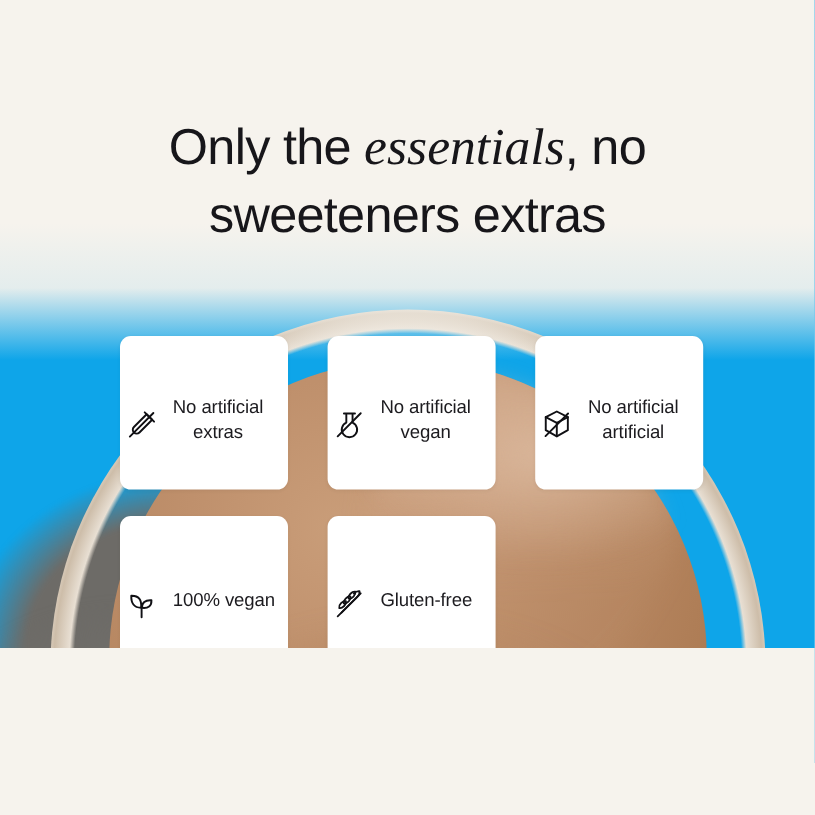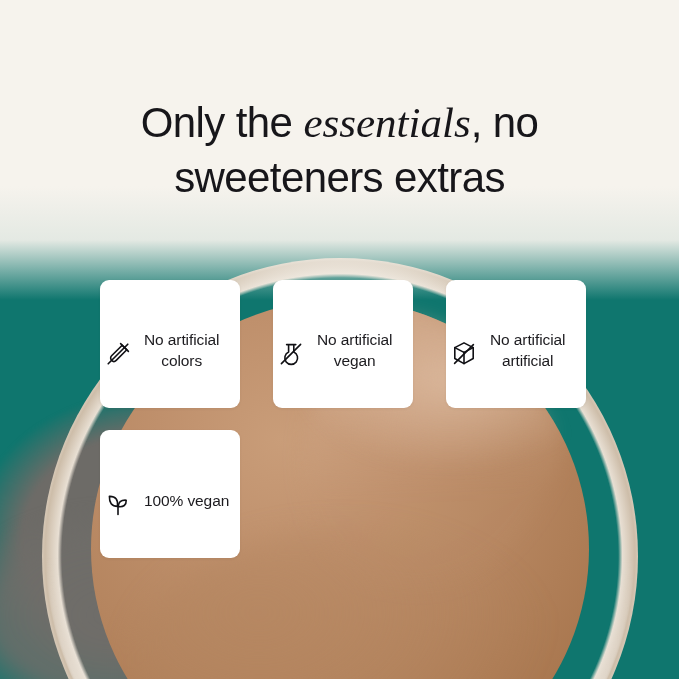--- a/index.html
+++ b/index.html
@@ -1,21 +1,21 @@
 <!DOCTYPE html>
 <html><head>
 <meta charset="utf-8">
 <style>
   html,body{margin:0;padding:0;}
   body{
     width:679px;height:679px;overflow:hidden;
     font-family:"Liberation Sans", sans-serif;
     background:#f6f3ed;
   }
-  #stage{position:relative;width:679px;height:679px;background:#0f766e;overflow:hidden;}
+  #stage{position:relative;width:679px;height:540px;background:#0ea5e9;overflow:hidden;}
 
   
   .photo{position:absolute;inset:0;overflow:hidden;}
 
   .shadow-blob{
     position:absolute;left:-120px;top:388px;width:430px;height:360px;
     background:radial-gradient(ellipse 52% 52% at 62% 42%, #6d6b67 0%, #6d6b67 56%, rgba(109,107,103,0.0) 78%);
     filter:blur(2px);
   }
   .shadow-blob2{
@@ -143,21 +143,21 @@
   <div class="grid">
 
     <div class="card two-line">
       <span class="ico">
         <svg width="36" height="36" viewBox="0 0 36 36" fill="none" stroke="#101014" stroke-width="1.6" stroke-linecap="round" stroke-linejoin="round">
           <path d="M22.2 9.2 L26.8 13.8 L16.2 24.4 a3.25 3.25 0 0 1-4.6-4.6 Z"></path>
           <path d="M20.6 7.6 L28.4 15.4"></path>
           <path d="M8.2 27.8 L27.8 8.2"></path>
         </svg>
       </span>
-      <span class="lbl"><span>No artificial</span><br><span>colors</span></span>
+      <span class="lbl"><span>No artificial</span><br><span>extras</span></span>
     </div>
 
     <div class="card two-line">
       <span class="ico">
         <svg width="36" height="36" viewBox="0 0 36 36" fill="none" stroke="#101014" stroke-width="1.6" stroke-linecap="round" stroke-linejoin="round">
           <path d="M15.6 9.4 L15.6 16.1 a6.4 6.4 0 1 0 5.2 0 L20.8 9.4"></path>
           <path d="M13.6 8.6 L22.8 8.6"></path>
           <path d="M8.4 27.6 L27.6 8.4"></path>
         </svg>
       </span>
@@ -180,16 +180,29 @@
       <span class="ico">
         <svg width="36" height="36" viewBox="0 0 36 36" fill="none" stroke="#101014" stroke-width="1.6" stroke-linecap="round" stroke-linejoin="round">
           <path d="M17.6 20.4 C11.6 20.4 9.2 16.6 9.4 10.4 C15.6 10.2 18.2 13.6 17.6 20.4 Z"></path>
           <path d="M18.4 20.6 C18.2 16.4 20.8 13.8 26.2 14.2 C26.4 19.2 23.4 21.2 18.4 20.6 Z"></path>
           <path d="M18 20.6 L18 28.4"></path>
         </svg>
       </span>
       <span class="lbl">100% vegan</span>
     </div>
 
+    <div class="card">
+      <span class="ico">
+        <svg width="36" height="36" viewBox="0 0 36 36" fill="none" stroke="#101014" stroke-width="1.5" stroke-linecap="round" stroke-linejoin="round">
+          <path d="M11.6 24.6 L24.4 11.8"></path>
+          <path d="M24.6 11.6 C26.6 9.6 26.9 8.2 26.6 6.6 C25 6.4 23.6 6.8 21.8 8.6"></path>
+          <path d="M21.6 11.2 C23.1 9.7 23.4 8.5 23.1 7.1 C21.7 6.9 20.5 7.3 19.0 8.8 C17.5 10.3 17.2 11.5 17.5 12.9 C18.9 13.2 20.1 12.7 21.6 11.2 Z"></path>
+          <path d="M17.6 15.2 C19.1 13.7 19.4 12.5 19.1 11.1 C17.7 10.9 16.5 11.3 15.0 12.8 C13.5 14.3 13.2 15.5 13.5 16.9 C14.9 17.2 16.1 16.7 17.6 15.2 Z"></path>
+          <path d="M13.8 19.0 C15.3 17.5 15.6 16.3 15.3 14.9 C13.9 14.7 12.7 15.1 11.2 16.6 C9.7 18.1 9.4 19.3 9.7 20.7 C11.1 21.0 12.3 20.5 13.8 19.0 Z"></path>
+          <path d="M8.4 27.6 L27.6 8.4"></path>
+        </svg>
+      </span>
+      <span class="lbl">Gluten-free</span>
+    </div>
 
 
   </div>
 </div>
 
 </body></html>

